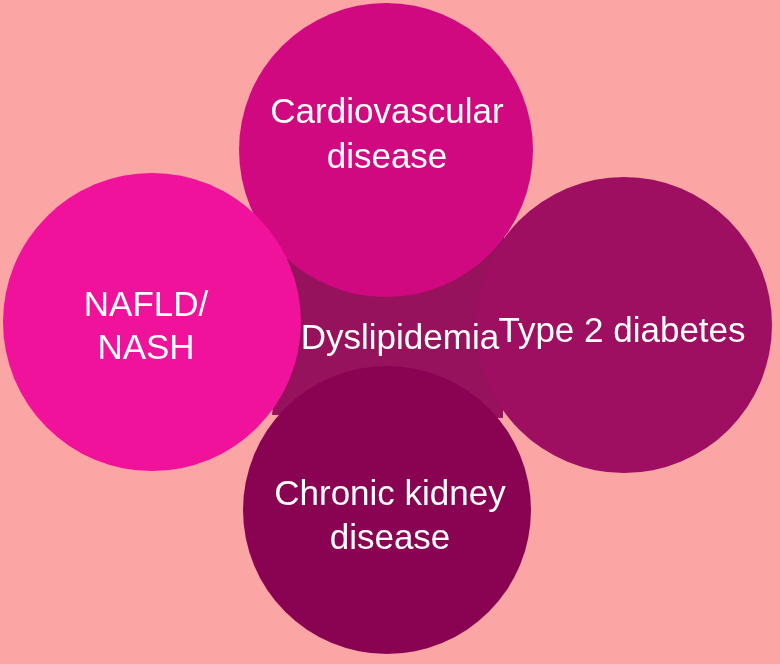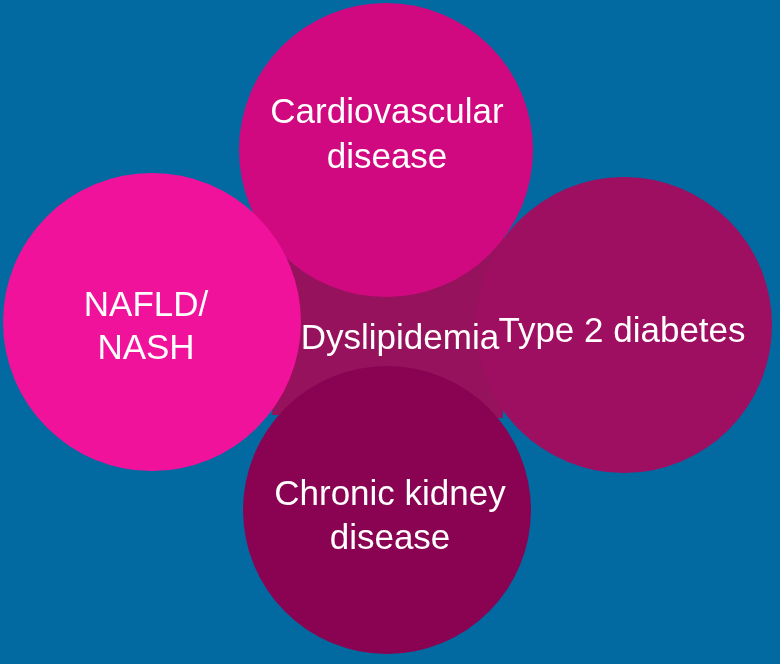--- a/index.html
+++ b/index.html
@@ -4,21 +4,21 @@
 <style>
   html, body {
     margin: 0;
     padding: 0;
     background: #ffffff;
   }
   .stage {
     position: relative;
     width: 780px;
     height: 664px;
-    background: #0369a1;
+    background: #fca5a5;
     overflow: hidden;
     font-family: "Liberation Sans", sans-serif;
   }
   .stage svg {
     display: block;
   }
   text.circle-label {
     font-family: "Liberation Sans", sans-serif;
     font-size: 35px;
     font-weight: 400;

